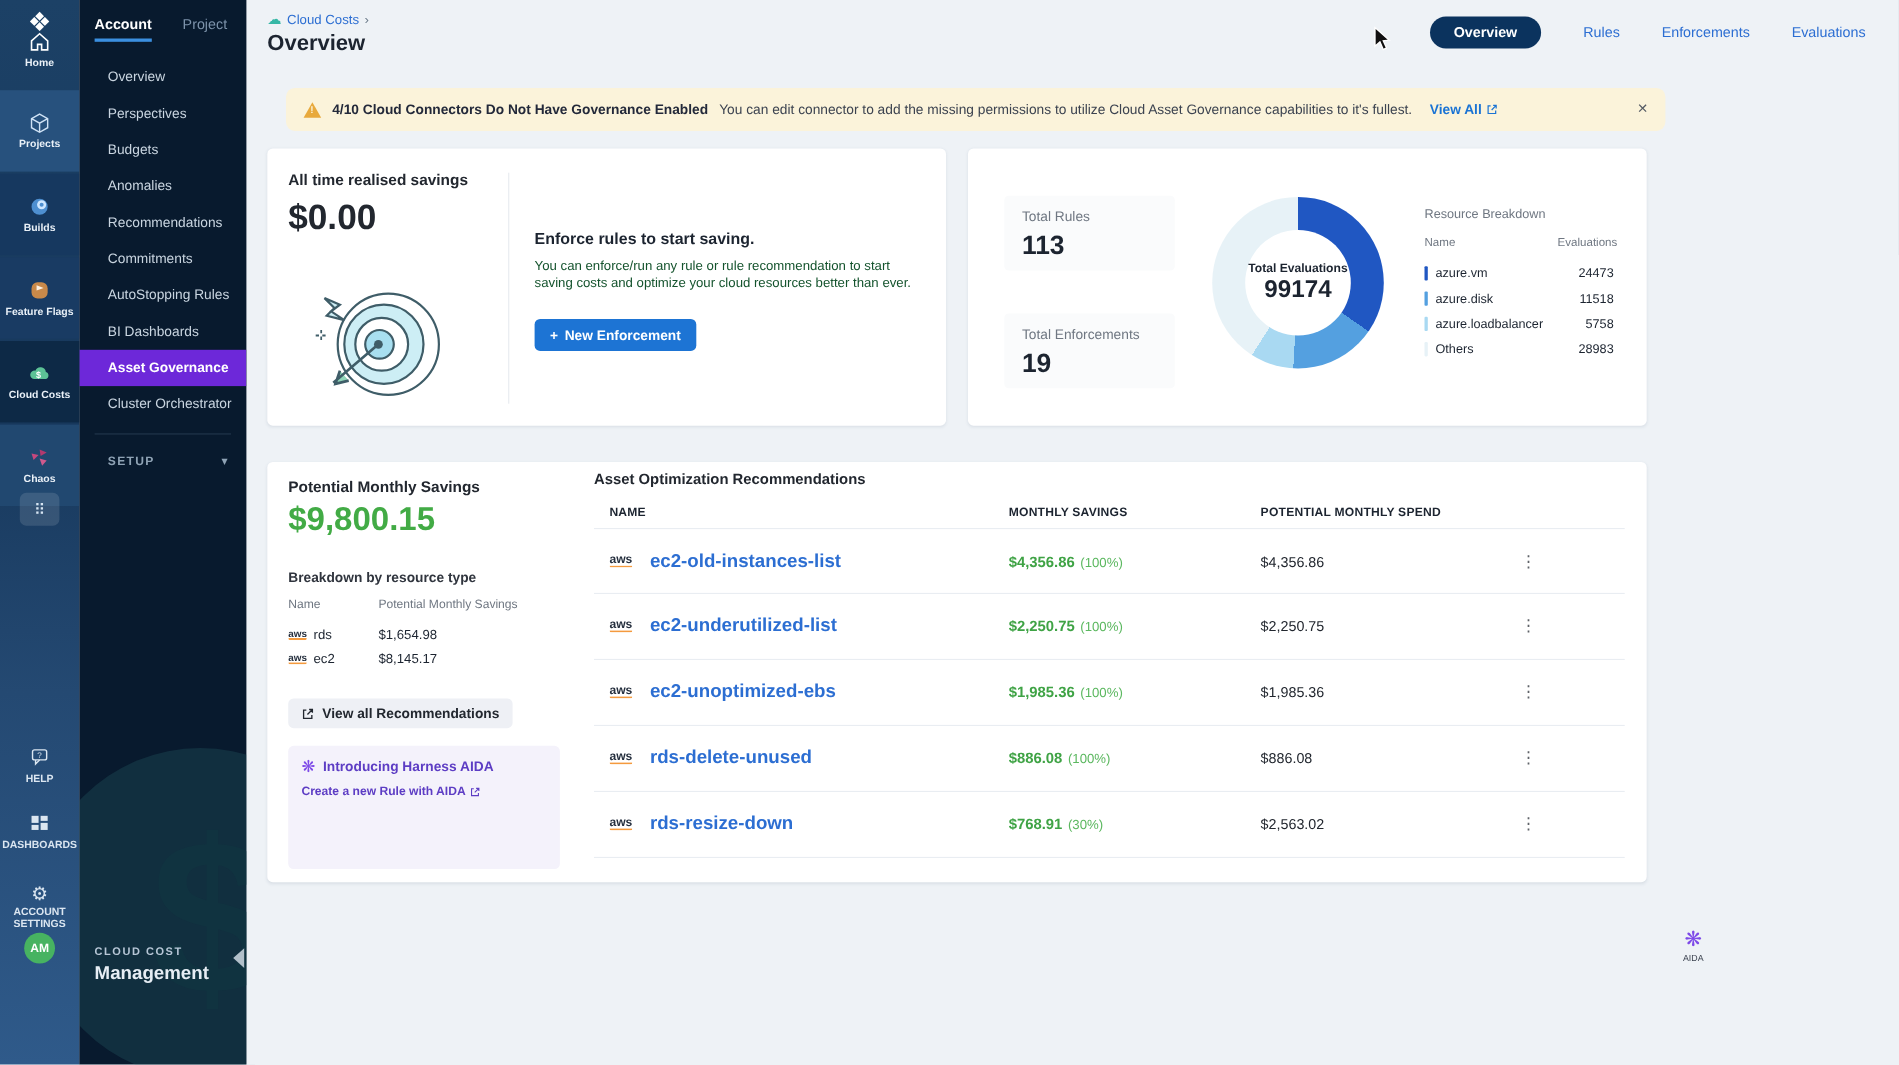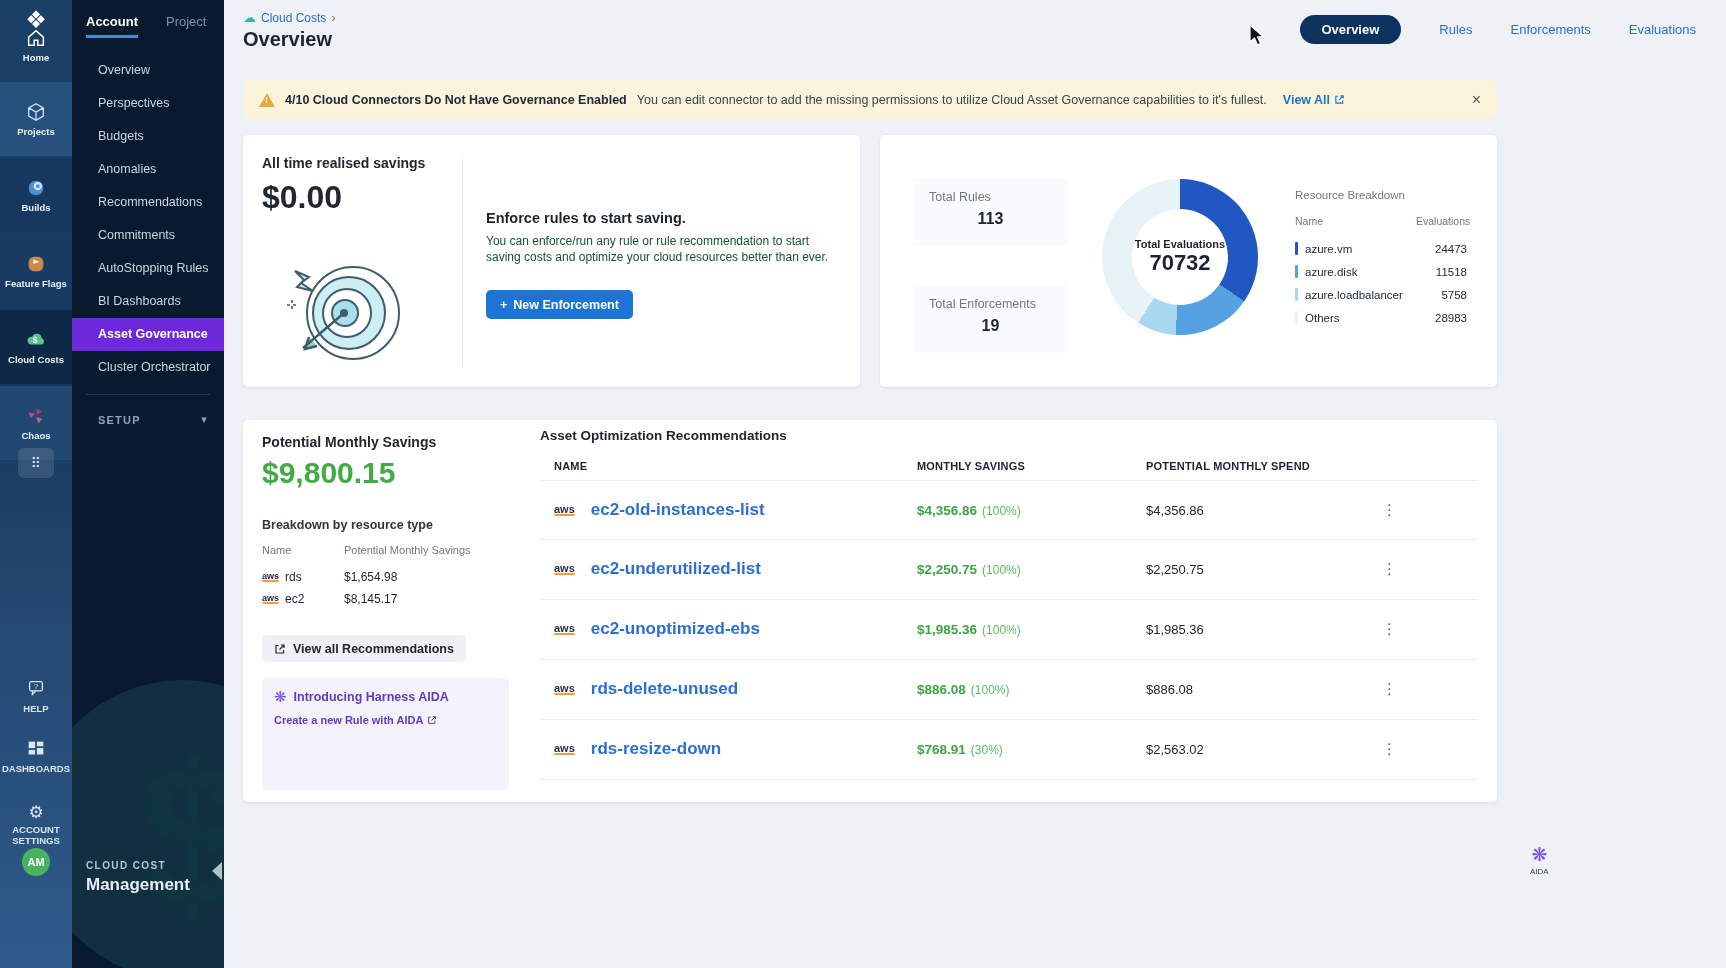--- a/index.html
+++ b/index.html
@@ -55,21 +55,21 @@
   .breadcrumb { position:absolute; left:19px; top:10px; display:flex; align-items:center; gap:5px; font-size:12px; }
   .crumb-cloud { color:#36b7a6; font-size:13px; }
   .crumb-link { color:#2c6ed2; cursor:pointer; }
   .crumb-sep { color:#6b7a89; }
   .page-title { position:absolute; left:19px; top:28px; font-size:20px; font-weight:700; color:#1c2430; }
 
   .top-tabs { position:absolute; right:30px; top:15px; display:flex; align-items:center; gap:38px; }
   .top-tab { font-size:13px; color:#2c6ed2; cursor:pointer; }
   .top-tab.pill { background:#0b335e; color:#fff; font-weight:600; padding:7px 22px; border-radius:16px; }
 
-  .banner { position:absolute; left:19px; top:80px; width:1254px; height:39px; background:#fbf3da; border-radius:8px;
+  .banner { position:absolute; left:36px; top:80px; width:1254px; height:39px; background:#fbf3da; border-radius:8px;
             display:flex; align-items:center; padding:0 16px; gap:10px; }
   .warn-tri { width:0; height:0; border-left:8px solid transparent; border-right:8px solid transparent;
               border-bottom:14px solid #e8a93c; position:relative; }
   .warn-tri::after { content:"!"; position:absolute; left:-2px; top:2px; font-size:9px; font-weight:700; color:#fbf3da; }
   .banner-title { font-size:12.5px; font-weight:700; color:#23293a; }
   .banner-msg { font-size:12.5px; color:#3c4350; }
   .banner-link { font-size:12.5px; color:#1a73d4; font-weight:600; cursor:pointer; display:flex; align-items:center; gap:4px; margin-left:6px; }
   .banner-close { margin-left:auto; color:#555b64; font-size:16px; cursor:pointer; }
 
   .card { position:absolute; background:#fff; border-radius:5px; box-shadow:0 1px 3px rgba(30,55,90,.10); }
@@ -81,21 +81,21 @@
   .c1-amount { position:absolute; left:19px; top:44px; font-size:32px; font-weight:700; color:#22272f; }
   .c1-illus { position:absolute; left:22px; top:118px; }
   .c1-divider { position:absolute; left:219px; top:22px; height:210px; border-left:1px solid #e6eaef; }
   .c1-heading { position:absolute; left:243px; top:75px; font-size:14.5px; font-weight:700; color:#1c2430; }
   .c1-para { position:absolute; left:243px; top:99px; width:345px; font-size:12px; color:#14532d; line-height:1.3; }
   .btn-primary { position:absolute; left:243px; top:155px; background:#1d74d4; color:#fff; border:none; border-radius:5px;
                  height:29px; padding:0 14px; font-size:12.5px; font-weight:700; cursor:pointer; display:flex; align-items:center; gap:6px; }
 
   .stat-box { position:absolute; left:33px; width:155px; height:68px; background:#fafbfc; border-radius:4px; padding:12px 16px; }
   .stat-label { font-size:12.5px; color:#6f7782; }
-  .stat-value { font-size:16px; font-weight:700; color:#1c2430; margin-top:6px;text-align:center; }
+  .stat-value { font-size:24px; font-weight:700; color:#1c2430; margin-top:6px; }
   .donut { position:absolute; left:222px; top:44px; width:156px; height:156px; border-radius:50%; }
   .donut-hole { position:absolute; left:30px; top:30px; width:96px; height:96px; border-radius:50%; background:#fff;
                 display:flex; flex-direction:column; align-items:center; justify-content:center; }
   .donut-label { font-size:11px; font-weight:700; color:#1c2430; }
   .donut-value { font-size:22px; font-weight:700; color:#1c2430; }
   .rb-title { position:absolute; left:415px; top:54px; font-size:11.5px; color:#6f7782; }
   .rb-head { position:absolute; font-size:10.5px; color:#6f7782; top:80px; }
   .rb-row { position:absolute; left:415px; width:172px; height:23px; display:flex; align-items:center; }
   .rb-swatch { width:3px; height:13px; border-radius:1px; margin-right:7px; }
   .rb-name { font-size:11.5px; color:#1c2430; }
@@ -311,21 +311,21 @@
         <div class="stat-value">113</div>
       </div>
       <div class="stat-box" style="top:150px">
         <div class="stat-label">Total Enforcements</div>
         <div class="stat-value">19</div>
       </div>
 
       <div class="donut" style="background: conic-gradient(rgb(32, 87, 194) 0deg, rgb(32, 87, 194) 124.559deg, rgb(84, 160, 224) 124.559deg, rgb(84, 160, 224) 183.181deg, rgb(169, 217, 242) 183.181deg, rgb(169, 217, 242) 212.487deg, rgb(231, 242, 247) 212.487deg, rgb(231, 242, 247) 360deg);">
         <div class="donut-hole">
           <div class="donut-label">Total Evaluations</div>
-          <div class="donut-value">70732</div>
+          <div class="donut-value">99174</div>
         </div>
       </div>
 
       <div class="rb-title">Resource Breakdown</div>
       <div class="rb-head" style="left:415px">Name</div>
       <div class="rb-head" style="left:536px">Evaluations</div>
 
       <div class="rb-row" style="top:102px">
         <span class="rb-swatch" style="background: rgb(32, 87, 194);"></span>
         <span class="rb-name">azure.vm</span>

